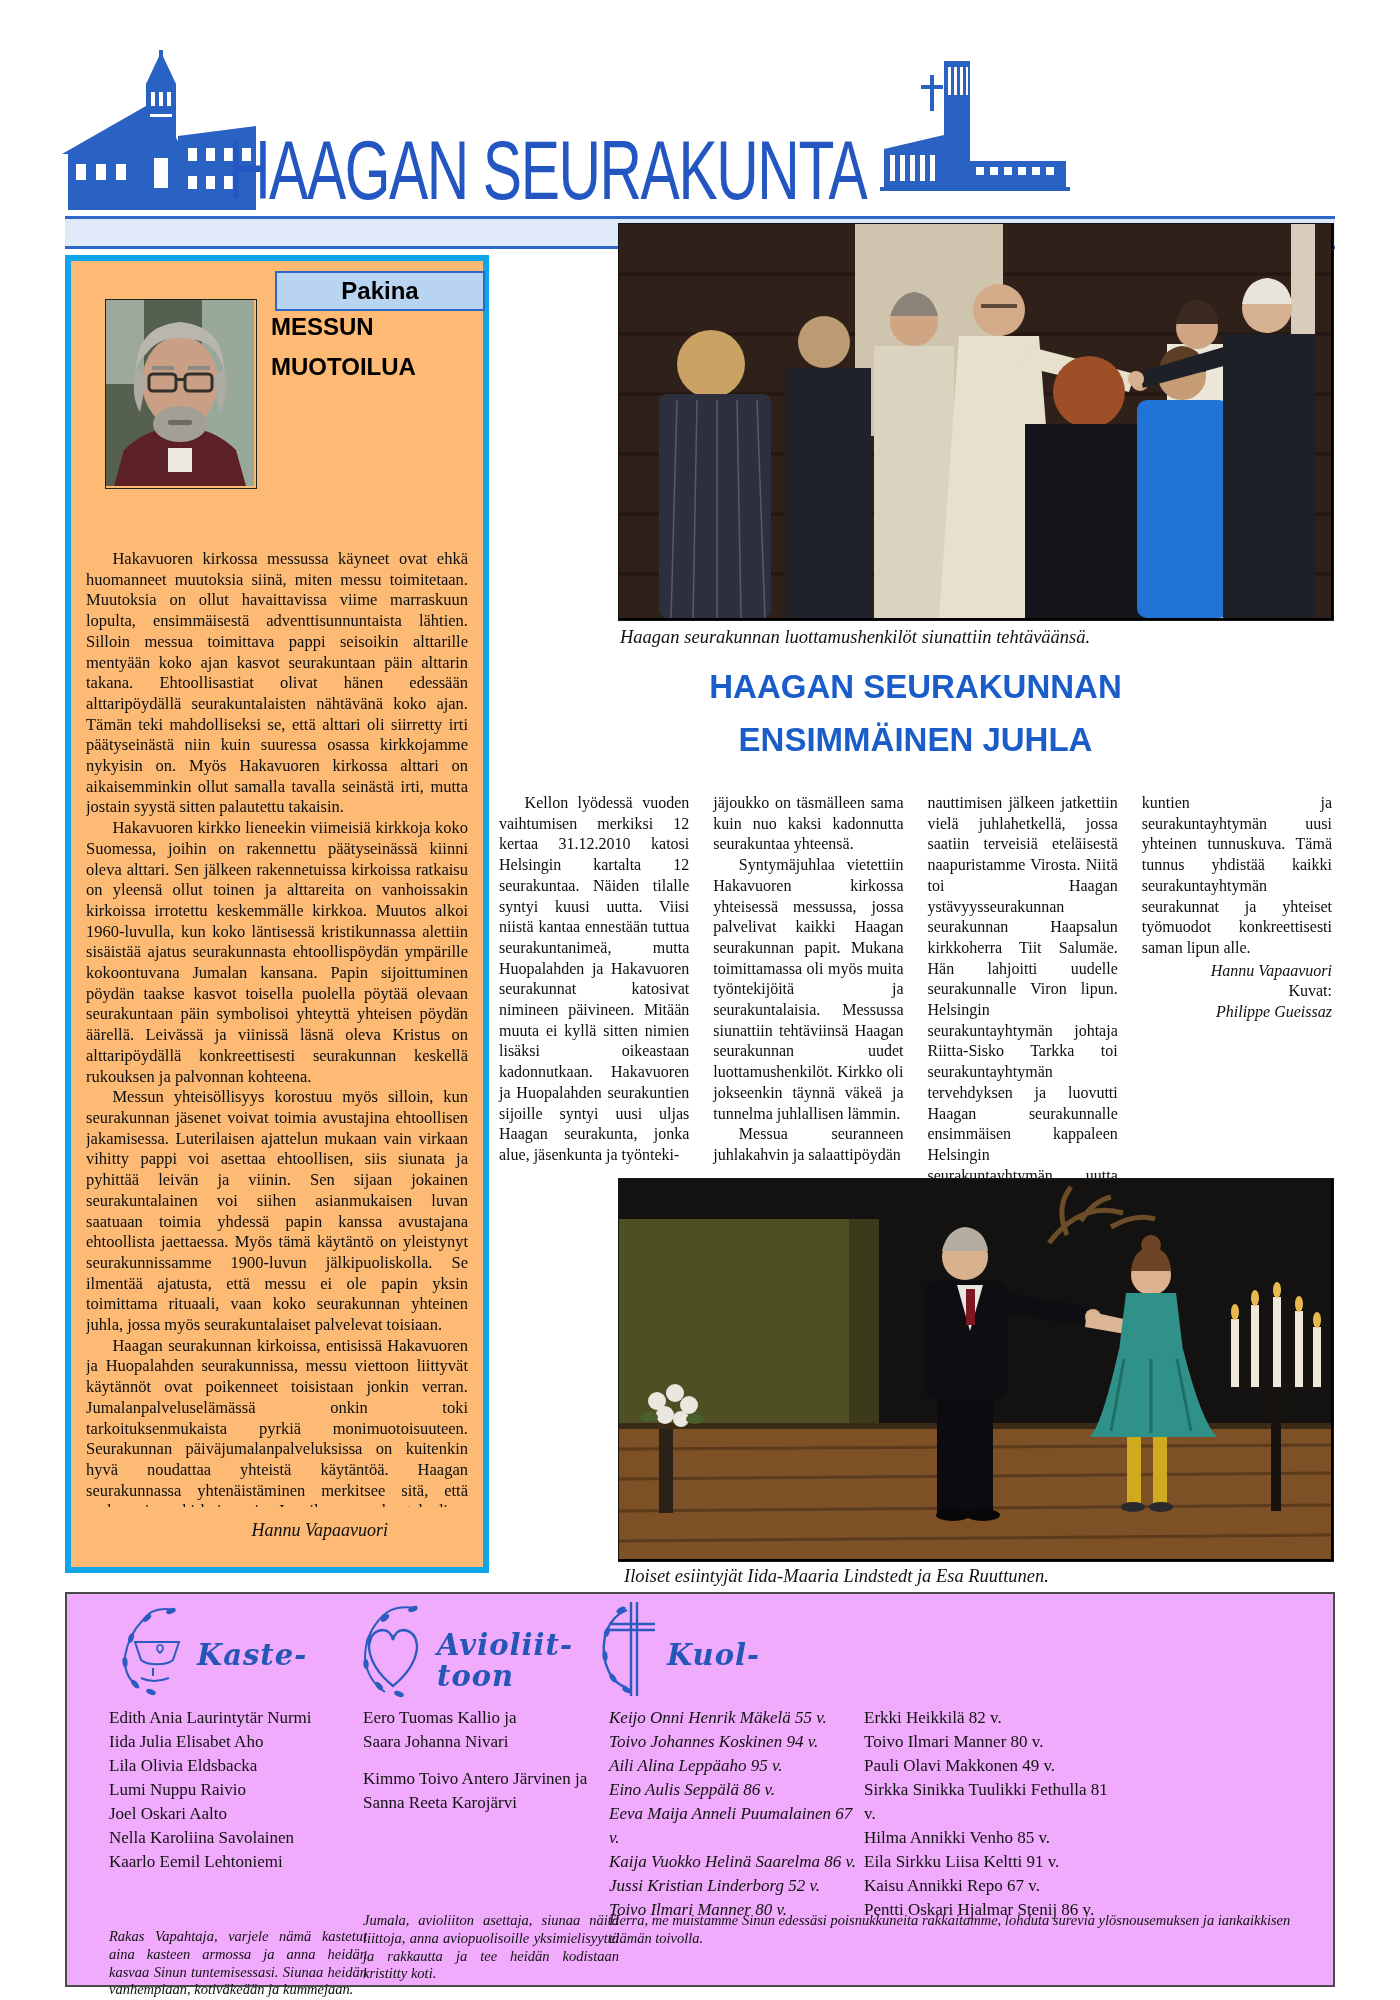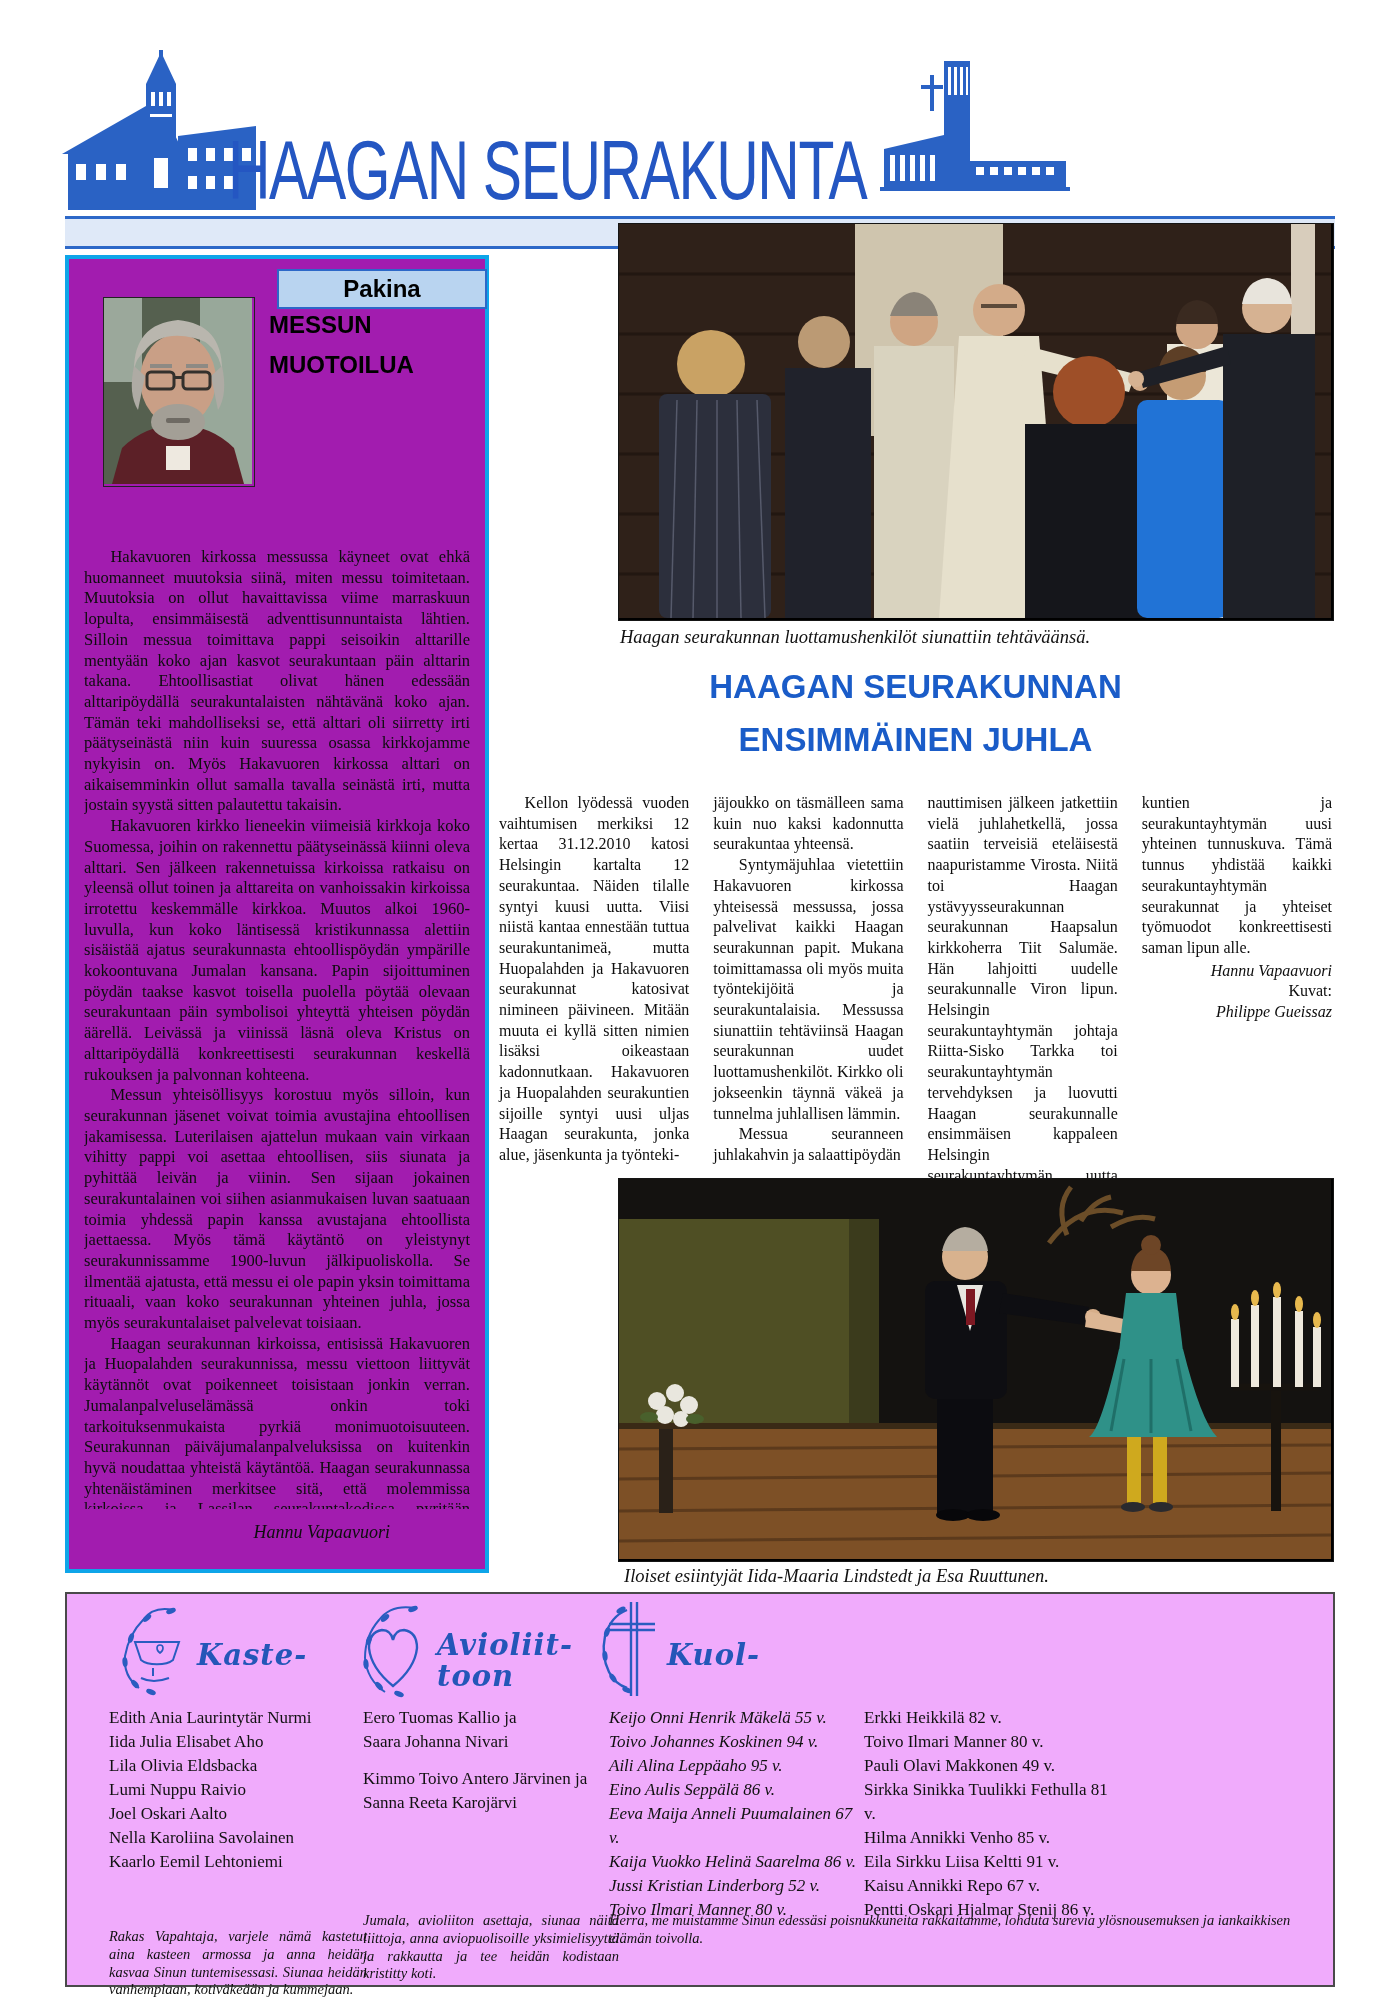--- a/index.html
+++ b/index.html
@@ -8,22 +8,22 @@
   
   .church{position:absolute;}
   #church-left{left:60px;top:50px;width:210px;height:162px;}
   #church-right{left:880px;top:55px;width:190px;height:158px;}
   .page-title{position:absolute;left:228px;top:122px;font-family:"Liberation Sans",sans-serif;
         font-size:84px;font-weight:400;color:#2456c2;letter-spacing:-2px;white-space:nowrap;
         transform:scaleX(.70);transform-origin:left top;}
   .header-band{position:absolute;left:65px;top:216px;width:1270px;height:27px;background:#dfe9f8;
         border-top:3px solid #2d68c8;border-bottom:3px solid #2d68c8;box-sizing:content-box;}
   
-  .pakina{position:absolute;left:65px;top:255px;width:424px;height:1318px;border:4px solid #0ea5e9;
-        box-sizing:border-box;background:#a21caf;}
+  .pakina{position:absolute;left:65px;top:255px;width:424px;height:1318px;border:6px solid #0ea5e9;
+        box-sizing:border-box;background:#fdba74;}
   .pakina-tab{position:absolute;top:10px;right:-2px;width:206px;height:36px;background:#b9d4f0;
         border:2px solid #2d68c8;display:flex;align-items:center;justify-content:center;
         font-family:"Liberation Sans",sans-serif;font-weight:700;font-size:24px;color:#000;}
   .portrait{position:absolute;left:34px;top:38px;width:150px;height:188px;border:1px solid #222;}
   .pakina-headline{position:absolute;left:200px;top:46px;width:215px;
         font-family:"Liberation Sans",sans-serif;font-weight:700;font-size:24px;line-height:40px;color:#000;}
   .pakina-body{position:absolute;left:15px;right:15px;top:288px;bottom:60px;overflow:hidden;
         font-size:16.5px;line-height:20.7px;text-align:justify;}
   .pakina-body p{margin:0;}
   .ind{text-indent:1.6em;}

